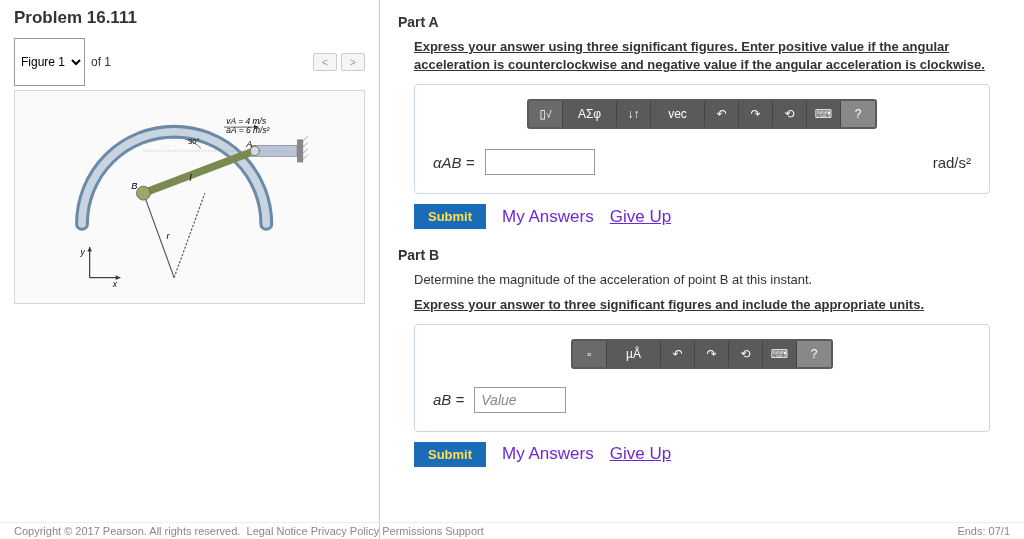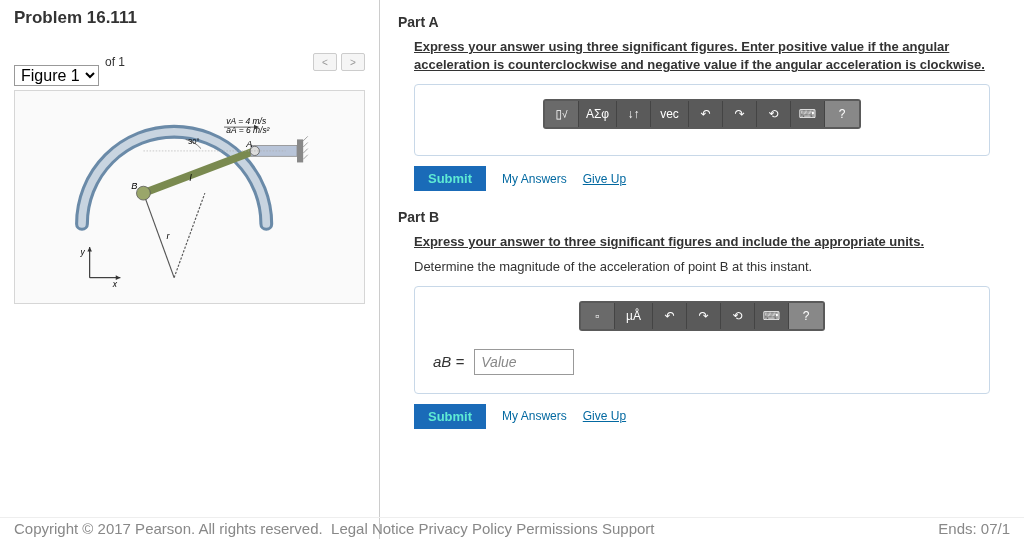--- a/index.html
+++ b/index.html
@@ -5,45 +5,45 @@
   * { box-sizing: border-box; margin: 0; padding: 0; }
   body { font-family: Arial, sans-serif; font-size: 13px; color: #333; background: #fff; width: 1024px; height: 539px; overflow: hidden; }
   .container { display: flex; height: 100%; }
   .left-panel { width: 380px; border-right: 1px solid #ccc; padding: 8px 14px; }
   .right-panel { flex: 1; padding: 8px 18px; position: relative; }
   .problem-title { font-size: 17px; font-weight: bold; margin-bottom: 10px; }
   .problem-box { border: 1px solid #d6d6d6; background: #fafafa; padding: 10px 12px; font-size: 13px; line-height: 1.4; margin-bottom: 40px; }
   .problem-box a { color: #1a6bb8; text-decoration: underline; }
   .figure-header { display: flex; align-items: center; justify-content: space-between; margin-bottom: 4px; }
   .figure-sel { display: flex; align-items: center; gap: 6px; font-size: 12px; }
-  .figure-sel select { border: 1px solid #999; background: #fff; font-size: 16px; padding: 0 2px; margin-top: 27px; }
+  .figure-sel select { border: 1px solid #999; background: #fff; font-size: 12px; padding: 15px 2px; }
   .fig-nav { display: flex; gap: 4px; }
   .fig-btn { width: 24px; height: 18px; border: 1px solid #ccc; background: #f5f5f5; font-size: 10px; color: #999; display: flex; align-items: center; justify-content: center; border-radius: 2px; }
   .figure-box { border: 1px solid #d6d6d6; background: #fafafa; padding: 10px; height: 214px; position: relative; }
   .part-title { font-size: 14px; font-weight: bold; margin: 6px 0 8px; }
   .prompt { font-size: 13px; margin: 6px 16px; line-height: 1.4; }
   .bold { font-weight: bold; text-decoration: underline; }
   .answer-box { border: 1px solid #c8d8e8; border-radius: 4px; margin: 10px 16px; padding: 14px 18px; background: #fff; }
   .toolbar { display: inline-flex; align-items: center; gap: 0; background: #5a5a5a; border-radius: 3px; padding: 2px; margin-bottom: 12px; }
   .tool { width: 34px; height: 26px; display: flex; align-items: center; justify-content: center; color: #fff; font-size: 12px; border-right: 1px solid #444; cursor: pointer; }
   .tool:last-child { border-right: none; }
-  .tool.wide { width: 38px; }
+  .tool.wide { width: 54px; }
   .tool.sel { background: #6a6a6a; }
   .tool.q { background: #888; }
   .answer-row { display: flex; align-items: center; gap: 10px; margin: 8px 0 4px; }
   .var-label { font-style: italic; font-size: 15px; }
   .input-box { border: 1px solid #999; height: 26px; padding: 2px 6px; font-size: 14px; color: #888; background: #fff; display: flex; align-items: center; font-style: italic; }
   .input-box.short { width: 110px; }
-  .input-box.med { width: 100px; }
+  .input-box.med { width: 92px; }
   .unit-label { font-size: 15px; margin-left: auto; }
   .submit-row { display: flex; align-items: center; gap: 16px; margin: 10px 16px 0; }
-  .submit-btn { background: #1a6bb8; color: #5eead4; border: none; padding: 5px 14px; font-size: 13px; font-weight: bold; cursor: pointer; }
-  .link { color: #0369a1; cursor: pointer; font-size: 12px; }
+  .submit-btn { background: #1a6bb8; color: #fde047; border: none; padding: 5px 14px; font-size: 13px; font-weight: bold; cursor: pointer; }
+  .link { color: #6d28d9; cursor: pointer; font-size: 17px; }
   .link.u { text-decoration: underline; }
-  .footer { position: absolute; bottom: 0; left: 0; right: 0; font-size: 15px; color: #888; padding: 2px 14px; display: flex; justify-content: space-between; border-top: 1px solid #eee; }
+  .footer { position: absolute; bottom: 0; left: 0; right: 0; font-size: 11px; color: #888; padding: 2px 14px; display: flex; justify-content: space-between; border-top: 1px solid #eee; }
   .fig-svg { width: 100%; height: 100%; }
   .toolbar-b { display: inline-flex; align-items: center; gap: 0; background: #5a5a5a; border-radius: 3px; padding: 2px; margin-bottom: 10px; }
 </style>
 </head>
 <body>
 
 <div class="container">
   <div class="left-panel">
     <div class="problem-title">Problem 16.111</div>
 
@@ -115,30 +115,35 @@
           <div class="tool wide">ΑΣφ</div>
           <div class="tool">↓↑</div>
           <div class="tool wide">vec</div>
           <div class="tool">↶</div>
           <div class="tool">↷</div>
           <div class="tool">⟲</div>
           <div class="tool">⌨</div>
           <div class="tool q">?</div>
         </div>
       </div>
+      <div class="answer-row">
+        <span class="var-label">αAB =</span>
+        <input class="input-box short" style="font-style: normal;">
+        <span class="unit-label">rad/s²</span>
+      </div>
     </div>
     <div class="submit-row">
       <button class="submit-btn">Submit</button>
       <span class="link">My Answers</span>
       <span class="link u">Give Up</span>
     </div>
 
     <div class="part-title" style="margin-top:18px">Part B</div>
+    <div class="prompt">Determine the magnitude of the acceleration of point B at this instant.</div>
     <div class="prompt bold">Express your answer to three significant figures and include the appropriate units.</div>
-    <div class="prompt">Determine the magnitude of the acceleration of point B at this instant.</div>
 
     <div class="answer-box">
       <div style="text-align:center">
         <div class="toolbar-b">
           <div class="tool sel">▫</div>
           <div class="tool wide">µÅ</div>
           <div class="tool">↶</div>
           <div class="tool">↷</div>
           <div class="tool">⟲</div>
           <div class="tool">⌨</div>

